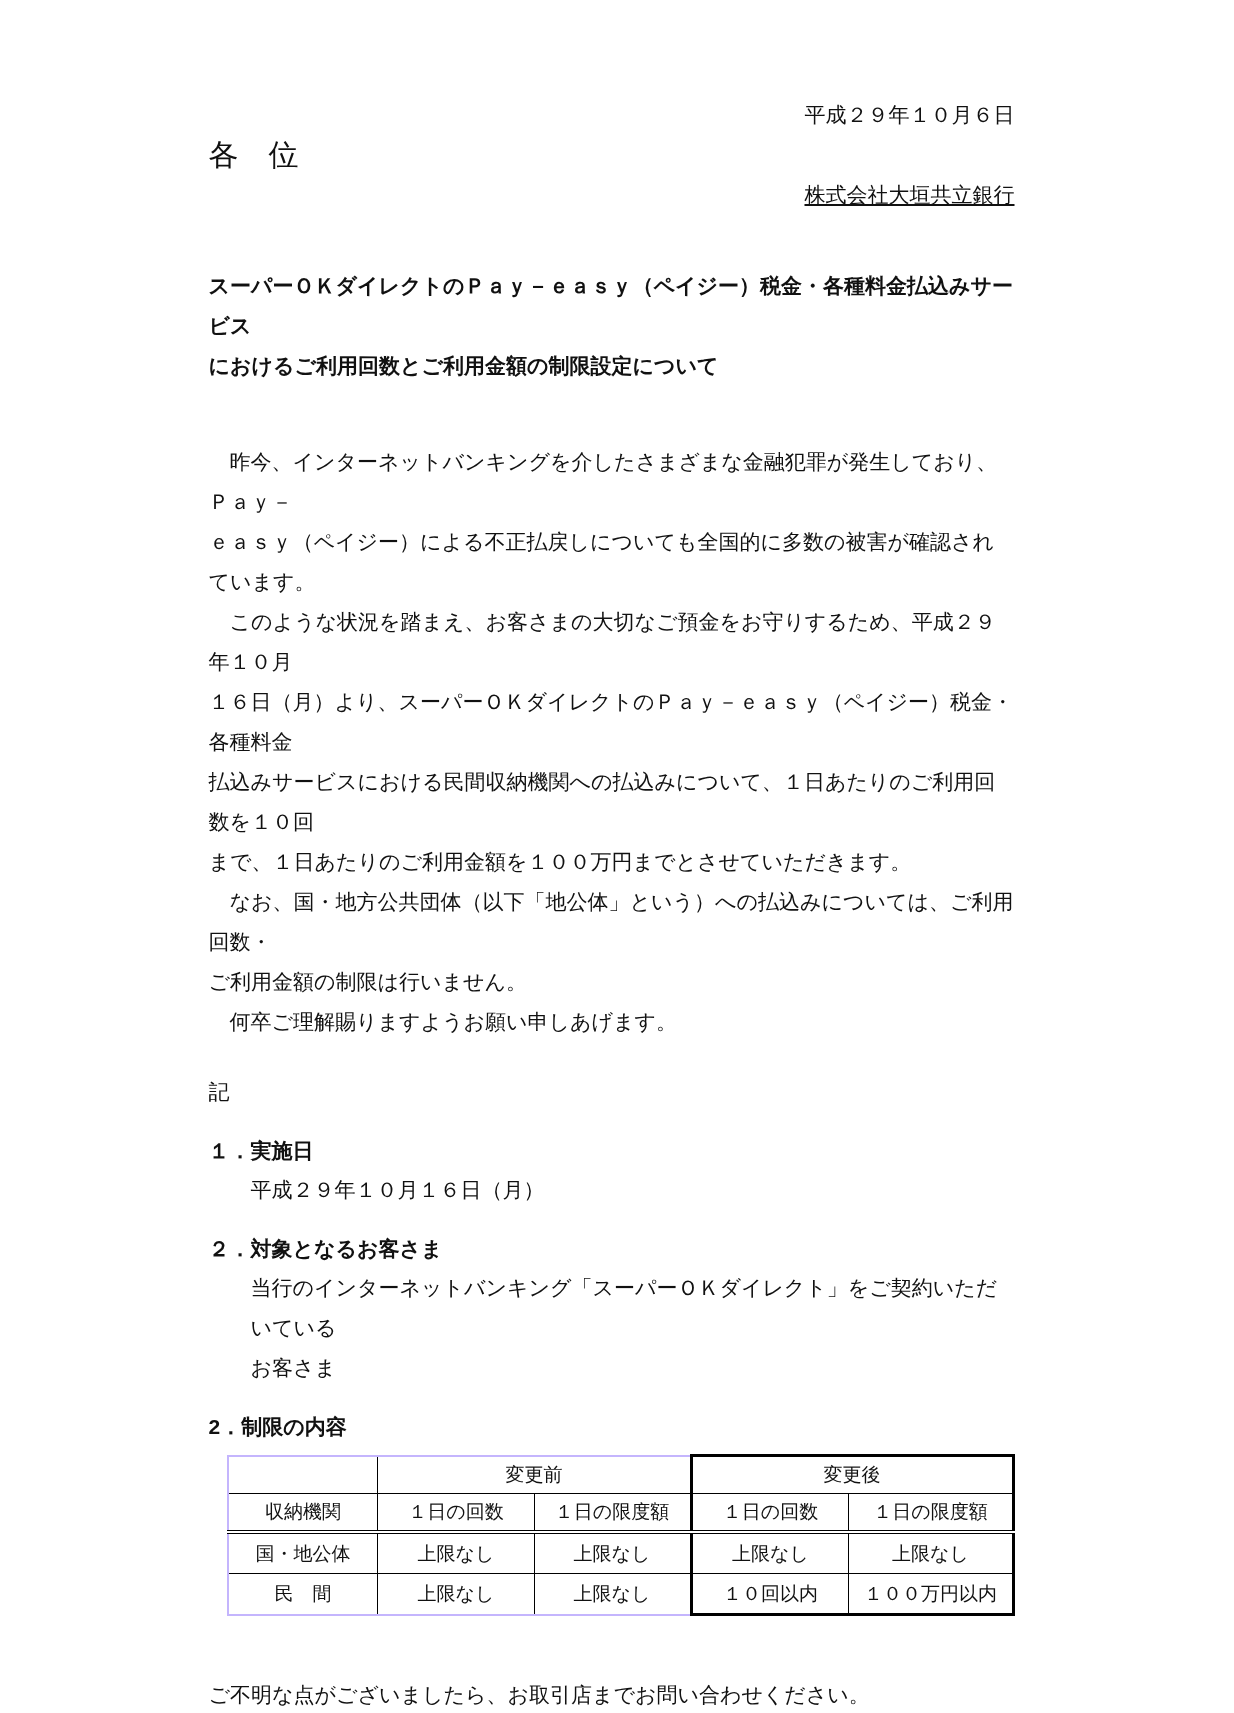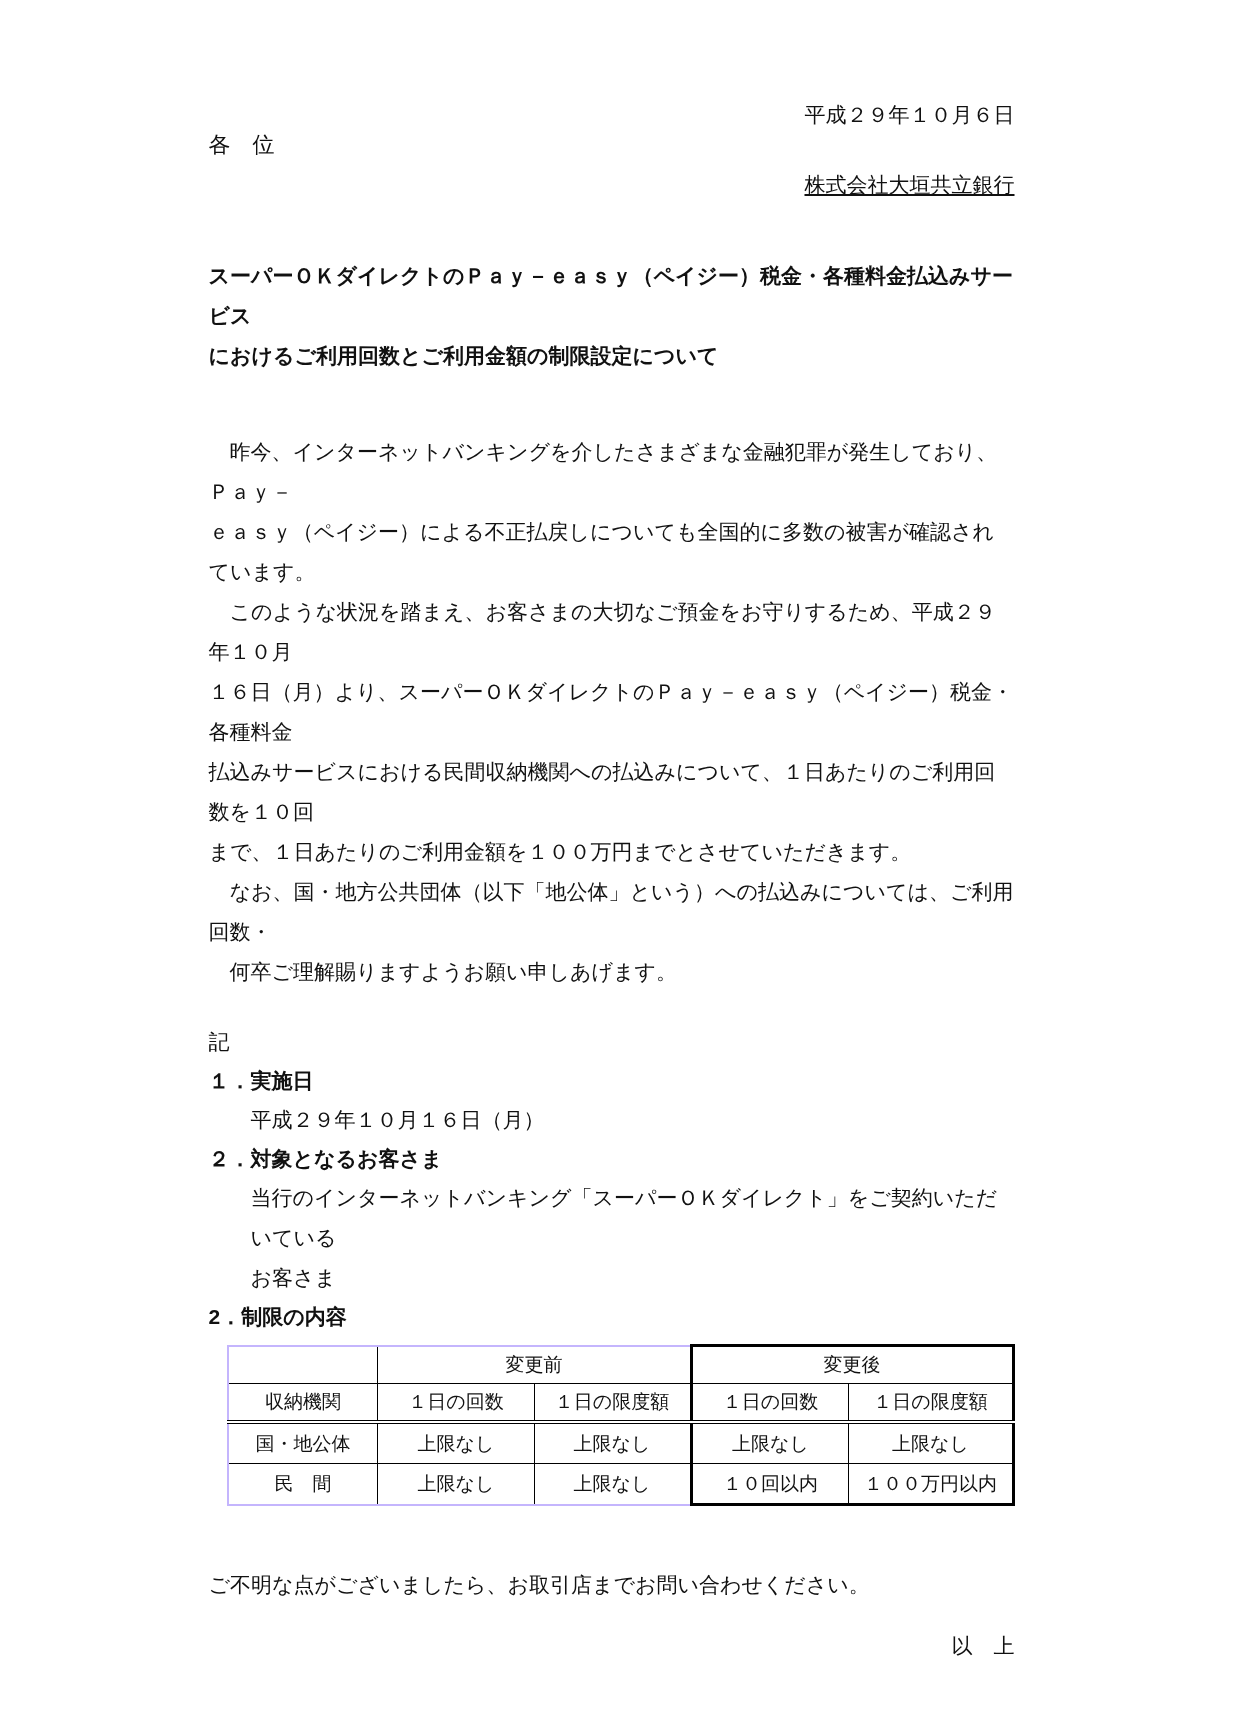--- a/index.html
+++ b/index.html
@@ -12,32 +12,32 @@
     color: #111111;
     font-family: "Liberation Serif", "DejaVu Serif", serif;
     font-size: 21px;
     box-sizing: border-box;
     padding: 100px 174px 0 163px;
     overflow: hidden;
   }
   .right { text-align: right; }
   .center { text-align: left; }
   .meta-date { line-height: 30px; }
-  .recipient { line-height: 30px; font-size: 22px; }
+  .recipient { margin-top: 10px; line-height: 30px; font-size: 30px; }
   .meta-company { margin-top: 10px; line-height: 30px; text-decoration: underline; }
   .doc-title {
     margin-top: 56px;
     font-family: "Liberation Sans", "DejaVu Sans", sans-serif;
     font-weight: bold;
     line-height: 40px;
   }
   .intro { margin-top: 56px; }
   .intro .line, .sec-body .line { line-height: 40px; white-space: pre-wrap; }
   .ki { margin-top: 30px; line-height: 40px; }
-  .sec { }
+  .sec { margin-top: 20px; }
   .sec.tight { margin-top: 10px; }
   .sec-head {
     margin: 0;
     font-family: "Liberation Sans", "DejaVu Sans", sans-serif;
     font-weight: bold;
     font-size: 21px;
     line-height: 38px;
   }
   .sec-body { margin-left: 42px; }
   table.limits {
@@ -80,20 +80,21 @@
   </div>
 
   <div class="intro">
     <div class="line">　昨今、インターネットバンキングを介したさまざまな金融犯罪が発生しており、Ｐａｙ－</div>
     <div class="line">ｅａｓｙ（ペイジー）による不正払戻しについても全国的に多数の被害が確認されています。</div>
     <div class="line">　このような状況を踏まえ、お客さまの大切なご預金をお守りするため、平成２９年１０月</div>
     <div class="line">１６日（月）より、スーパーＯＫダイレクトのＰａｙ－ｅａｓｙ（ペイジー）税金・各種料金</div>
     <div class="line">払込みサービスにおける民間収納機関への払込みについて、１日あたりのご利用回数を１０回</div>
     <div class="line">まで、１日あたりのご利用金額を１００万円までとさせていただきます。</div>
     <div class="line">　なお、国・地方公共団体（以下「地公体」という）への払込みについては、ご利用回数・</div>
+    <div class="line">ご利用金額の制限は行いません。</div>
     <div class="line">　何卒ご理解賜りますようお願い申しあげます。</div>
   </div>
 
   <div class="ki center">記</div>
 
   <div class="sec">
     <h2 class="sec-head">１．実施日</h2>
     <div class="sec-body">
       <div class="line">平成２９年１０月１６日（月）</div>
     </div>

